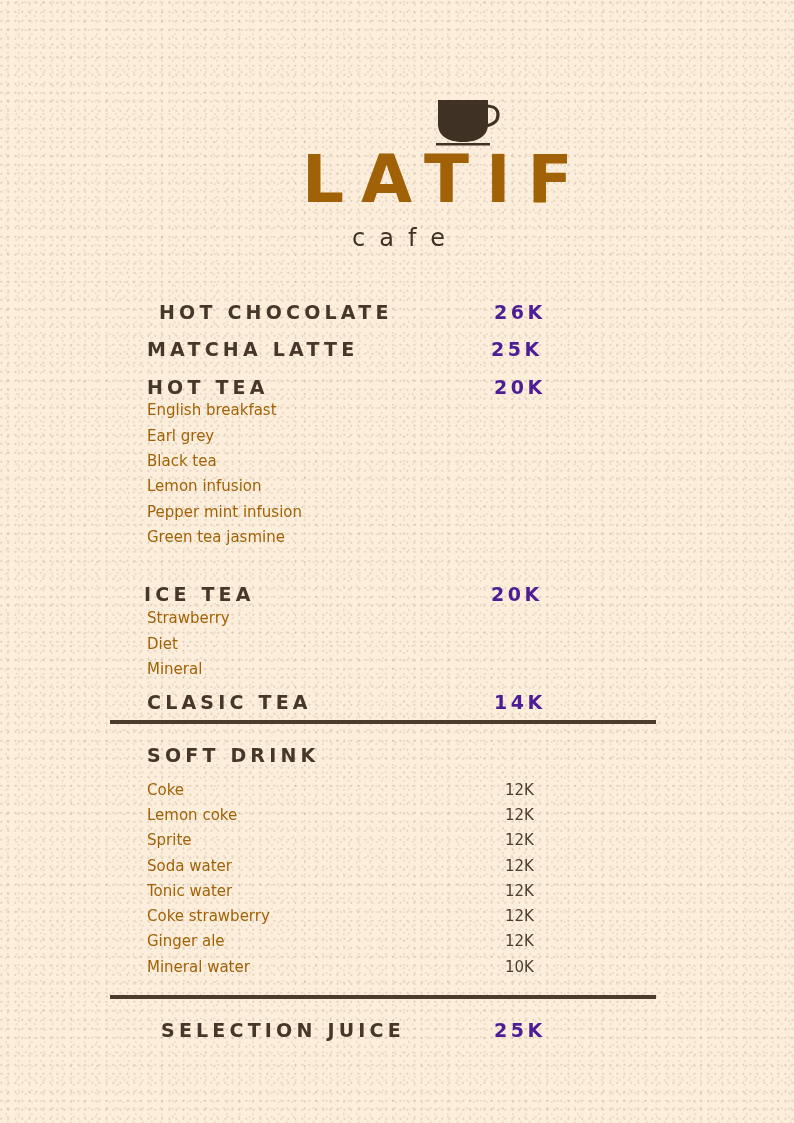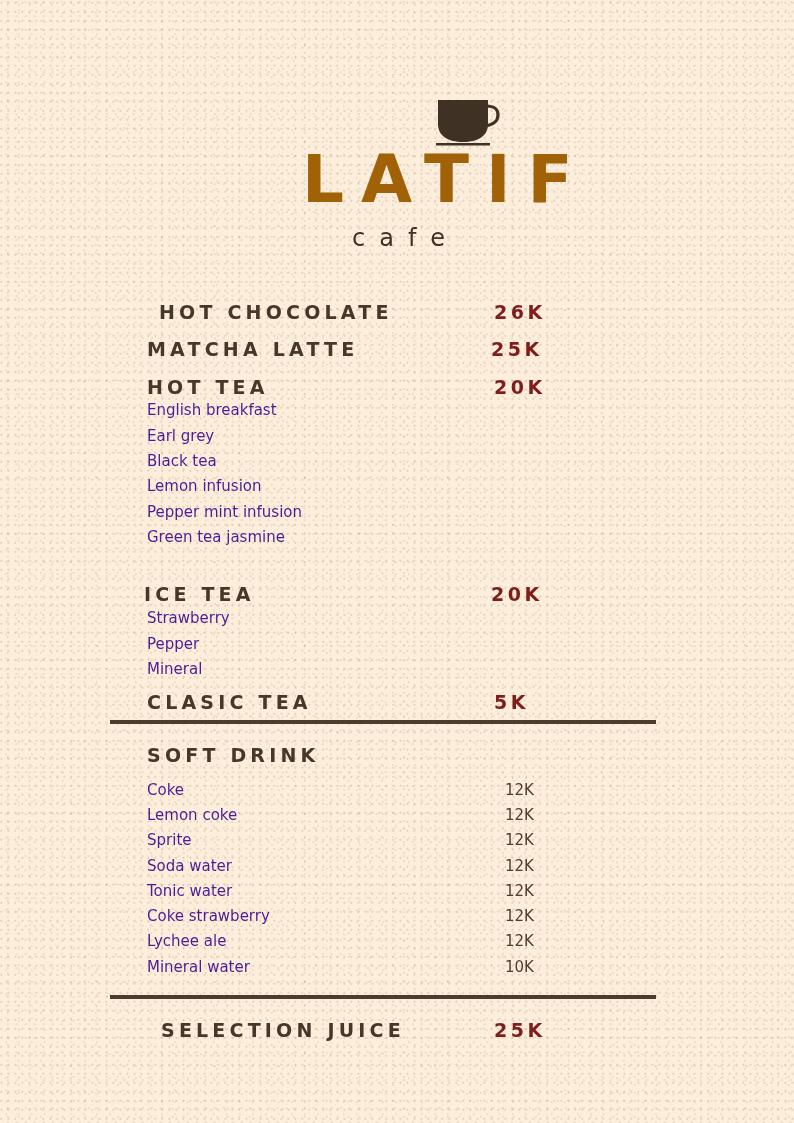--- a/index.html
+++ b/index.html
@@ -18,24 +18,24 @@
   .abs { position: absolute; }
   .cup { left: 436px; top: 98px; width: 64px; height: 50px; }
   .brand { left: 278px; top: 140px; width: 260px; font-family: "DejaVu Sans", sans-serif; font-weight: bold; font-size: 66px; letter-spacing: 17px; line-height: 80px; color: #a16207; margin-left: 24px; }
   .sub { left: 352px; top: 224px; font-family: "DejaVu Sans", sans-serif; font-size: 24px; letter-spacing: 14px; color: #3f3224; }
   .cat {
     font-family: "DejaVu Sans", sans-serif; font-weight: bold; font-size: 19px;
     letter-spacing: 4.2px; color: #45382a; line-height: 22px; white-space: nowrap;
   }
   .price {
     font-family: "DejaVu Sans", sans-serif; font-weight: bold; font-size: 19px;
-    letter-spacing: 3.5px; color: #7f1d1d; line-height: 22px; white-space: nowrap;
+    letter-spacing: 3.5px; color: #4c1d95; line-height: 22px; white-space: nowrap;
   }
   .item {
-    font-family: "DejaVu Sans", sans-serif; font-size: 15px; color: #4c1d95;
+    font-family: "DejaVu Sans", sans-serif; font-size: 15px; color: #a16207;
     line-height: 18px; white-space: nowrap;
   }
   .iprice {
     font-family: "DejaVu Sans", sans-serif; font-size: 15px; color: #4a3e31;
     line-height: 18px; white-space: nowrap;
   }
   .rule { left: 110px; width: 546px; height: 4px; background: #4b3c2c; }
 </style>
 </head>
 <body>
@@ -59,43 +59,43 @@
 <div class="abs item" style="left:147px; top:401px;">English breakfast</div>
 <div class="abs item" style="left:147px; top:427px;">Earl grey</div>
 <div class="abs item" style="left:147px; top:452px;">Black tea</div>
 <div class="abs item" style="left:147px; top:477px;">Lemon infusion</div>
 <div class="abs item" style="left:147px; top:503px;">Pepper mint infusion</div>
 <div class="abs item" style="left:147px; top:528px;">Green tea jasmine</div>
 
 <div class="abs cat" style="left:144px; top:583px;">ICE TEA</div>
 <div class="abs price" style="left:491px; top:583px;">20K</div>
 <div class="abs item" style="left:147px; top:609px;">Strawberry</div>
-<div class="abs item" style="left:147px; top:635px;">Pepper</div>
+<div class="abs item" style="left:147px; top:635px;">Diet</div>
 <div class="abs item" style="left:147px; top:660px;">Mineral</div>
 
 <div class="abs cat" style="left:147px; top:691px;text-align:center;">CLASIC TEA</div>
-<div class="abs price" style="left:494px; top:691px;">5K</div>
+<div class="abs price" style="left:494px; top:691px;">14K</div>
 
 <div class="abs rule" style="top:720px;"></div>
 
 <div class="abs cat" style="left:147px; top:744px;">SOFT DRINK</div>
 
 <div class="abs item" style="left:147px; top:781px;">Coke</div>
 <div class="abs iprice" style="left:505px; top:781px;">12K</div>
 <div class="abs item" style="left:147px; top:806px;">Lemon coke</div>
 <div class="abs iprice" style="left:505px; top:806px;">12K</div>
 <div class="abs item" style="left:147px; top:831px;">Sprite</div>
 <div class="abs iprice" style="left:505px; top:831px;">12K</div>
 <div class="abs item" style="left:147px; top:857px;">Soda water</div>
 <div class="abs iprice" style="left:505px; top:857px;">12K</div>
 <div class="abs item" style="left:147px; top:882px;">Tonic water</div>
 <div class="abs iprice" style="left:505px; top:882px;">12K</div>
 <div class="abs item" style="left:147px; top:907px;">Coke strawberry</div>
 <div class="abs iprice" style="left:505px; top:907px;">12K</div>
-<div class="abs item" style="left:147px; top:932px;">Lychee ale</div>
+<div class="abs item" style="left:147px; top:932px;">Ginger ale</div>
 <div class="abs iprice" style="left:505px; top:932px;">12K</div>
 <div class="abs item" style="left:147px; top:958px;">Mineral water</div>
 <div class="abs iprice" style="left:505px; top:958px;">10K</div>
 
 <div class="abs rule" style="top:995px;"></div>
 
 <div class="abs cat" style="left:137px; top:1019px;margin-left:24px;">SELECTION JUICE</div>
 <div class="abs price" style="left:494px; top:1019px;">25K</div>
 
 </body></html>

